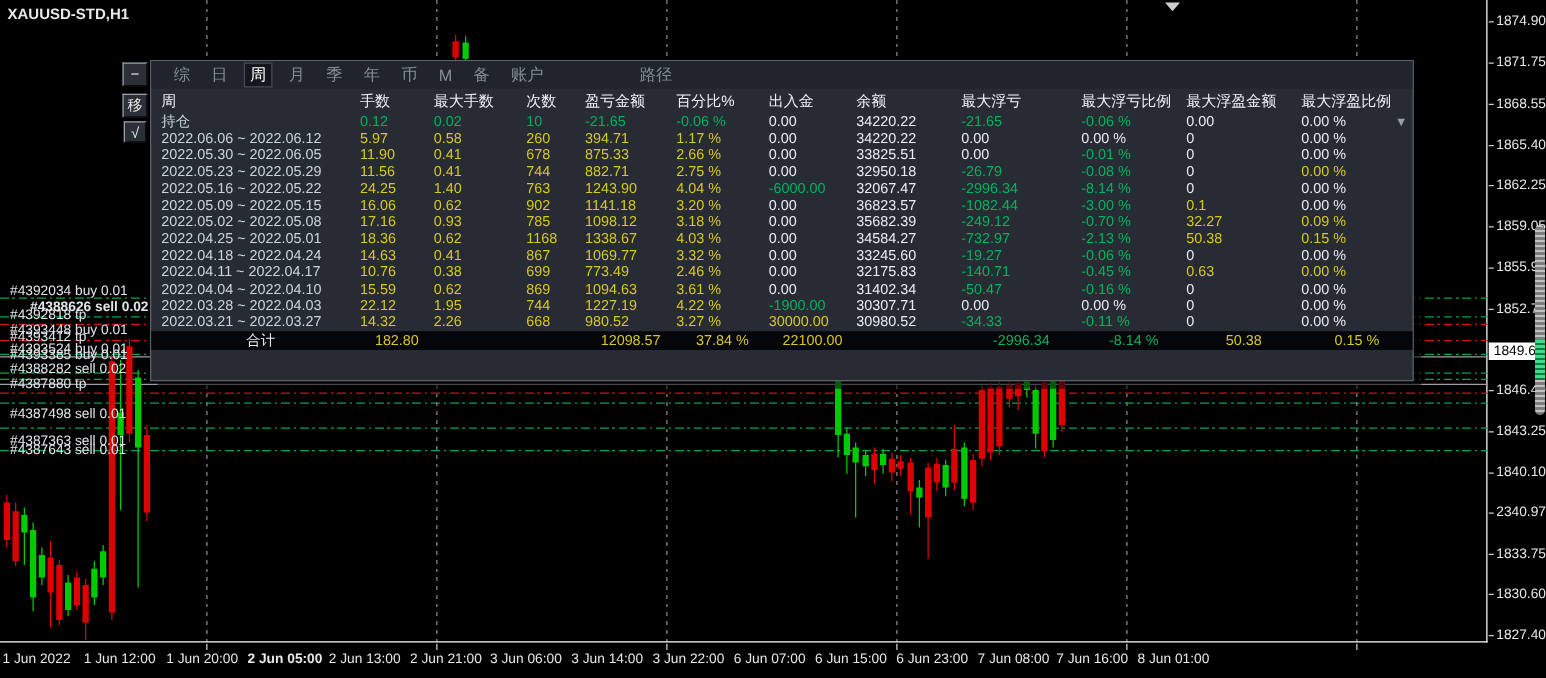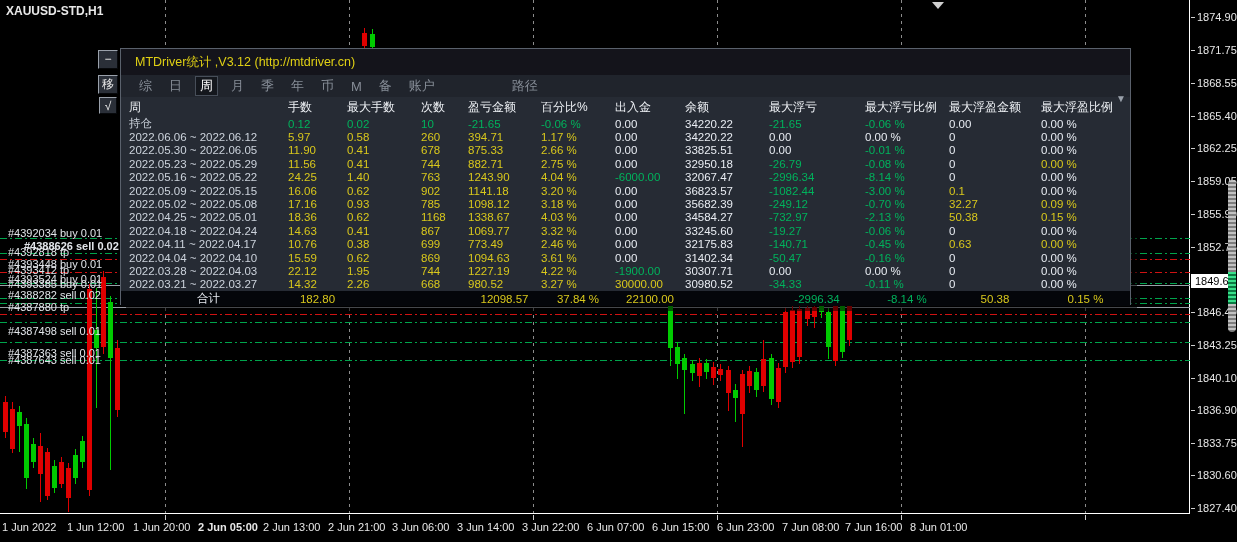--- a/index.html
+++ b/index.html
@@ -309,21 +309,21 @@
         <div class="p-label" style="top: 208px;">1855.90</div>
         <div class="p-tick" style="top: 247px;"></div>
         <div class="p-label" style="top: 241px;">1852.75</div>
         <div class="p-tick" style="top: 312px;"></div>
         <div class="p-label" style="top: 306px;">1846.40</div>
         <div class="p-tick" style="top: 345px;"></div>
         <div class="p-label" style="top: 339px;">1843.25</div>
         <div class="p-tick" style="top: 378px;"></div>
         <div class="p-label" style="top: 372px;">1840.10</div>
         <div class="p-tick" style="top: 410px;"></div>
-        <div class="p-label" style="top: 404px;">1836.90</div>
+        <div class="p-label" style="top: 404px;">2340.97</div>
         <div class="p-tick" style="top: 443px;"></div>
         <div class="p-label" style="top: 437px;">1833.75</div>
         <div class="p-tick" style="top: 475px;"></div>
         <div class="p-label" style="top: 469px;">1830.60</div>
         <div class="p-tick" style="top: 508px;"></div>
         <div class="p-label" style="top: 502px;">1827.40</div>
       </div>
   </div>
   <div class="price-box" id="price-box" style="top: 274px; left: 1191px;">1849.65</div>
   <div class="scroll-thumb">
@@ -354,23 +354,20 @@
         <div class="t-label" style="left: 845px;">7 Jun 16:00</div>
         <div class="t-label" style="left: 910px;">8 Jun 01:00</div>
       </div>
   </div>
 
   <div class="side-btn" style="left:98px; top:50px;">−</div>
   <div class="side-btn" style="left:98px; top:75px;">移</div>
   <div class="side-btn" style="left:99px; top:97px; width:18px; height:17px;">√</div>
 
   <div class="panel">
-    <div class="title-bar">
-      <span>MTDriver统计 ,V3.12 (http://mtdriver.cn)</span>
-    </div>
     <div class="menu-row" id="menu-row">
         <div class="menu-item">综</div>
         <div class="menu-item">日</div>
         <div class="menu-item sel">周</div>
         <div class="menu-item">月</div>
         <div class="menu-item">季</div>
         <div class="menu-item">年</div>
         <div class="menu-item">币</div>
         <div class="menu-item">M</div>
         <div class="menu-item">备</div>

